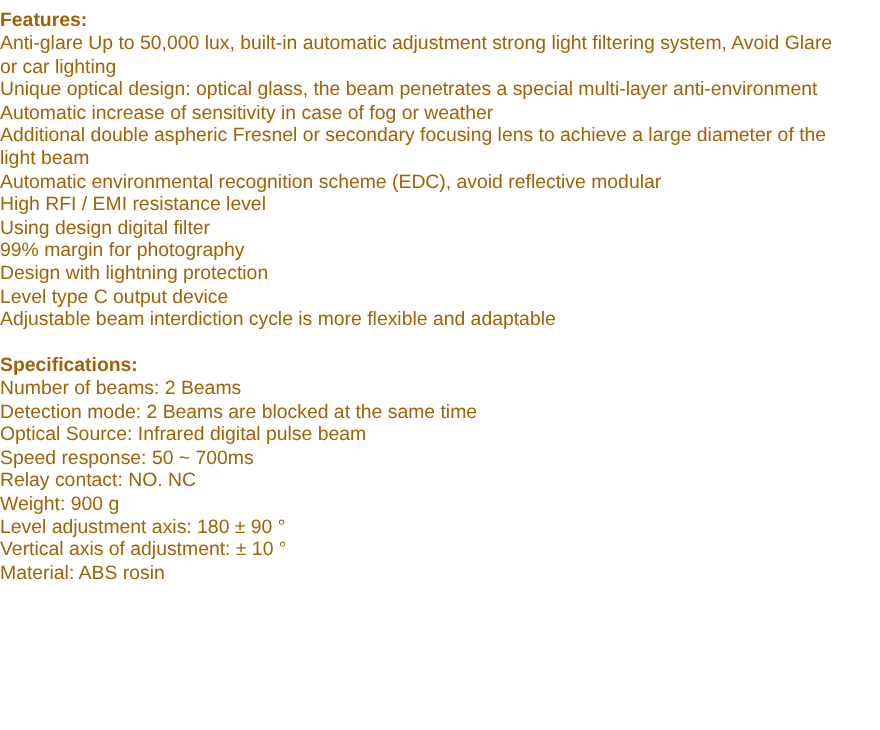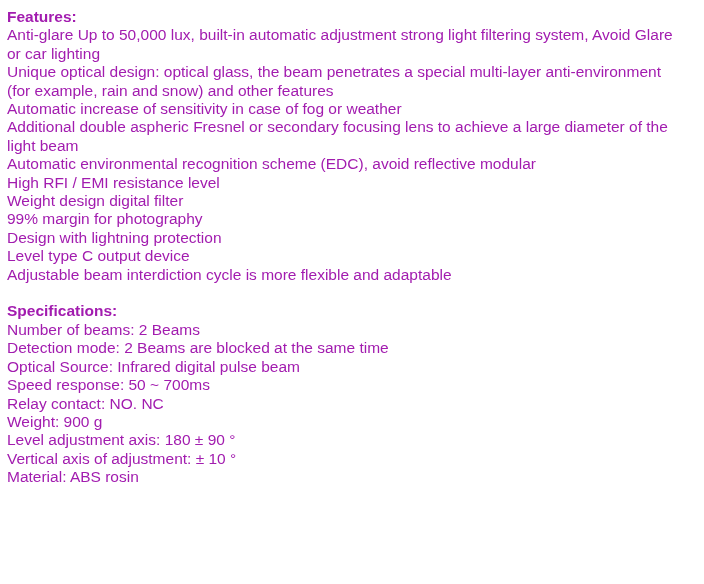--- a/index.html
+++ b/index.html
@@ -9,25 +9,25 @@
   body {
     width: 704px;
     height: 584px;
     background: #ffffff;
     overflow: hidden;
   }
   .doc {
     box-sizing: border-box;
     width: 704px;
     height: 584px;
-    padding: 8px 4px 0 7px;
+    padding: 8px 4px 0 0;
     font-family: "Liberation Sans", sans-serif;
     font-size: 15.5px;
     line-height: 18.4px;
-    color: #a21caf;
+    color: #a16207;
   }
   .heading {
     margin: 0;
     font-size: 15.5px;
     font-weight: bold;
     line-height: 18.4px;
     white-space: nowrap;
   }
   .lines .line {
     white-space: nowrap;
@@ -40,27 +40,26 @@
 <body>
 
 <div class="doc">
 
   <section>
     <h2 class="heading">Features:</h2>
     <div class="lines">
         <div class="line">Anti-glare Up to 50,000 lux, built-in automatic adjustment strong light filtering system, Avoid Glare</div>
         <div class="line">or car lighting</div>
         <div class="line">Unique optical design: optical glass, the beam penetrates a special multi-layer anti-environment</div>
-        <div class="line">(for example, rain and snow) and other features</div>
         <div class="line">Automatic increase of sensitivity in case of fog or weather</div>
         <div class="line">Additional double aspheric Fresnel or secondary focusing lens to achieve a large diameter of the</div>
         <div class="line">light beam</div>
         <div class="line">Automatic environmental recognition scheme (EDC), avoid reflective modular</div>
         <div class="line">High RFI / EMI resistance level</div>
-        <div class="line">Weight design digital filter</div>
+        <div class="line">Using design digital filter</div>
         <div class="line">99% margin for photography</div>
         <div class="line">Design with lightning protection</div>
         <div class="line">Level type C output device</div>
         <div class="line">Adjustable beam interdiction cycle is more flexible and adaptable</div>
       </div>
   </section>
 
   <div class="section-spacer"></div>
 
   <section>

